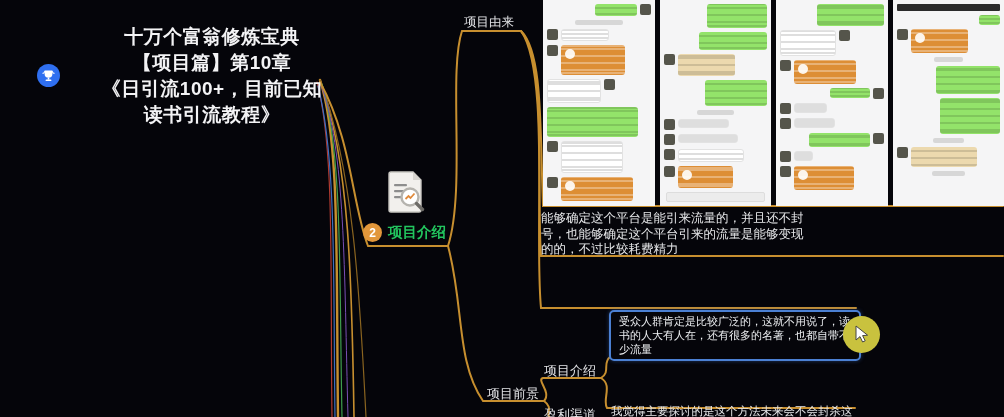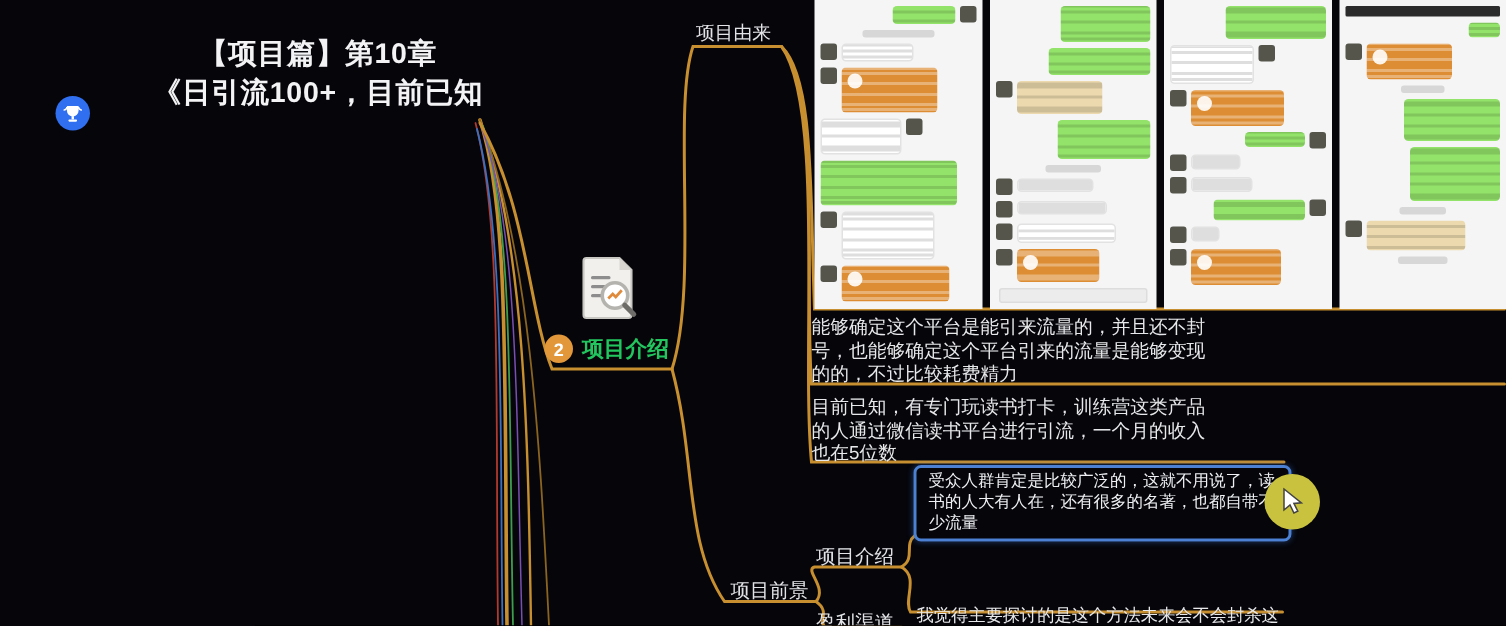--- a/index.html
+++ b/index.html
@@ -78,22 +78,24 @@
       <path d="M521,31 C548,62 536,185 541,256 L1003,256" stroke="#c78f2f" stroke-width="2" fill="none" stroke-linecap="round"></path>
       <path d="M521,31 C550,72 534,235 541,308 L856,308" stroke="#c78f2f" stroke-width="2" fill="none" stroke-linecap="round"></path>
       <path d="M448,246 C464,305 456,362 483,401 L544,401" stroke="#c78f2f" stroke-width="2" fill="none" stroke-linecap="round"></path>
       <path d="M544,401 C552,392 536,380 543,378 L601,378" stroke="#c78f2f" stroke-width="2" fill="none" stroke-linecap="round"></path>
       <path d="M544,401 C554,408 545,414 550,418 L601,418" stroke="#c78f2f" stroke-width="2" fill="none" stroke-linecap="round"></path>
       <path d="M601,378 C611,372 602,363 610,357" stroke="#c78f2f" stroke-width="2" fill="none" stroke-linecap="round"></path>
       <path d="M601,378 C613,385 602,400 607,408 L855,408" stroke="#c78f2f" stroke-width="2" fill="none" stroke-linecap="round"></path>
     </svg>
 
   <div class="root-topic">
+    <span>十万个富翁修炼宝典</span>
     <span>【项目篇】第10章</span>
     <span>《日引流100+，目前已知</span>
+    <span>读书引流教程》</span>
   </div>
   <div class="award-icon">
     <svg width="15" height="15" viewBox="0 0 15 15">
       <path d="M3.6 2.6 h7.8 v3.1 a3.9 3.9 0 0 1 -7.8 0 z" fill="#fff"></path>
       <path d="M3.6 3.3 a2 2 0 0 1 -2.2 2 M11.4 3.3 a2 2 0 0 0 2.2 2" stroke="#fff" stroke-width="1.1" fill="none"></path>
       <rect x="6.7" y="9.4" width="1.6" height="2.2" fill="#fff"></rect>
       <rect x="4.6" y="11.6" width="5.8" height="1.5" rx=".7" fill="#fff"></rect>
     </svg>
   </div>
 
@@ -252,21 +254,20 @@
           <span class="av"></span>
           <div class="bub tan" style="width: 64%; height: 20px;"></div>
         </div>
         <div class="row c">
           <div class="bar-time" style="width: 32%; height: 5px;"></div>
         </div>
       </div>
     </div>
 
   <div class="para" style="left:541px;top:211px;">能够确定这个平台是能引来流量的，并且还不封号，也能够确定这个平台引来的流量是能够变现的的，不过比较耗费精力</div>
-  <div class="para" style="left:541px;top:264px;">目前已知，有专门玩读书打卡，训练营这类产品的人通过微信读书平台进行引流，一个月的收入也在5位数</div>
 
   <div class="sel-box">受众人群肯定是比较广泛的，这就不用说了，读书的人大有人在，还有很多的名著，也都自带不少流量</div>
 
   <div class="tlabel" style="left:544px;top:362px;font-size:13px;">项目介绍</div>
   <div class="prospect-para">我觉得主要探讨的是这个方法未来会不会封杀这个问题，至飒个人认为是不太可能的，而且这个账号获取还是比较容易的，所以没什么问题</div>
 
   <div class="tlabel" style="left:487px;top:385px;font-size:13px;">项目前景</div>
   <div class="tlabel" style="left:544px;top:406px;font-size:13px;">盈利渠道</div>
 
   <div class="cursor-dot">

